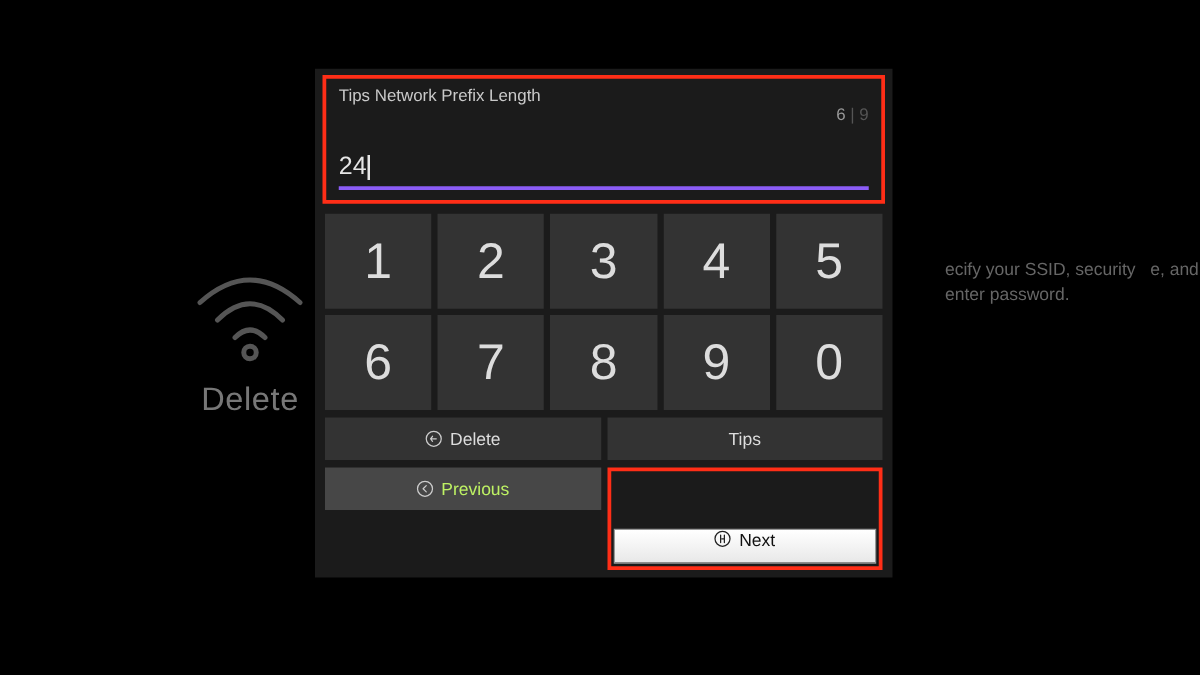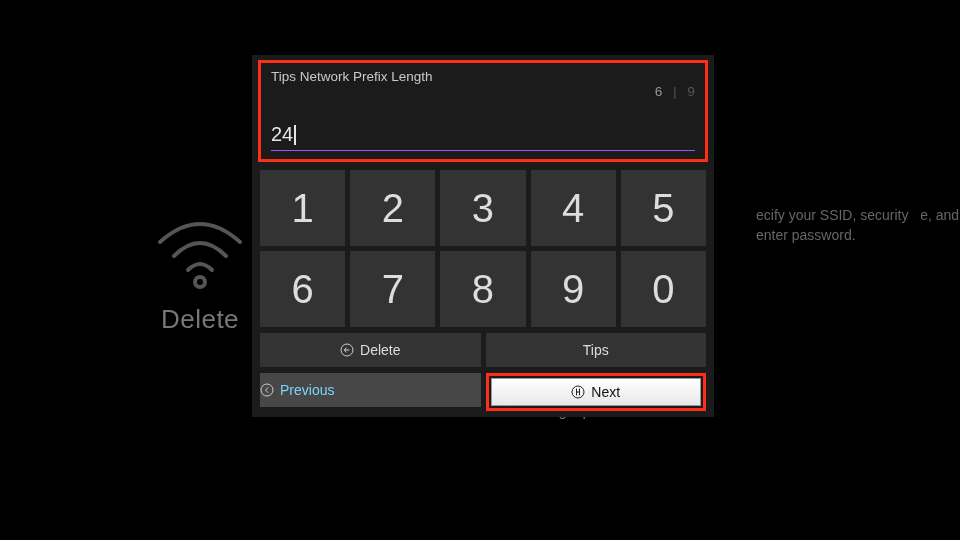--- a/index.html
+++ b/index.html
@@ -68,23 +68,23 @@
     margin-bottom: 8px;
   }
   .input-topline {
     display: flex;
     justify-content: space-between;
     align-items: baseline;
     font-size: 13.5px;
     color: #c9c9c9;
   }
   .input-title { }
-  .step-counter { color:#999; white-space: pre; font-family: Liberation Mono, monospace; }
+  .step-counter { color:#999; white-space: pre; }
   .input-value-row {
-    border-bottom: 1px solid #8b5cf6;
+    border-bottom: 3px solid #8b5cf6;
     padding: 2px 0 4px 0;
     margin-top: 6px;
     display:flex; align-items:center;
   }
   .input-value {
     font-size: 20px;
     color: #e6e6e6;
   }
   .caret {
     display:inline-block;
@@ -132,39 +132,40 @@
 
   .next-wrap {
     margin-top: 6px;
     padding: 0 2px;
     display:grid;
     grid-template-columns: 1fr 1fr;
     gap:5px;
   }
   .prev-btn {
     background:#474747;
-    color:#7dd3fc;
+    color:#bef264;
     height:34px;
-    display:flex;align-items:center;gap:6px;
+    display:flex;align-items:center;justify-content:center;gap:6px;
     font-size:14px;
     cursor:pointer;
   }
   .next-outer {
     border: 3px solid #ff2e17;
     padding: 2px;
   }
   .next-btn {
     background: linear-gradient(#fff,#e8e8e8);
     color: #111;
     height: 28px;
-    display:flex;align-items:center;justify-content:center;gap:6px;
+    display:flex;justify-content:center;gap:6px;
     font-size:14px;
     font-weight:500;
     cursor:pointer;
     border:1px solid #999;
+    margin-top:44px;
   }
 
   .small-ico { flex:none; }
 </style>
 </head>
 <body>
 
 <div class="bg-layer">
 
   <div class="wifi-block">

